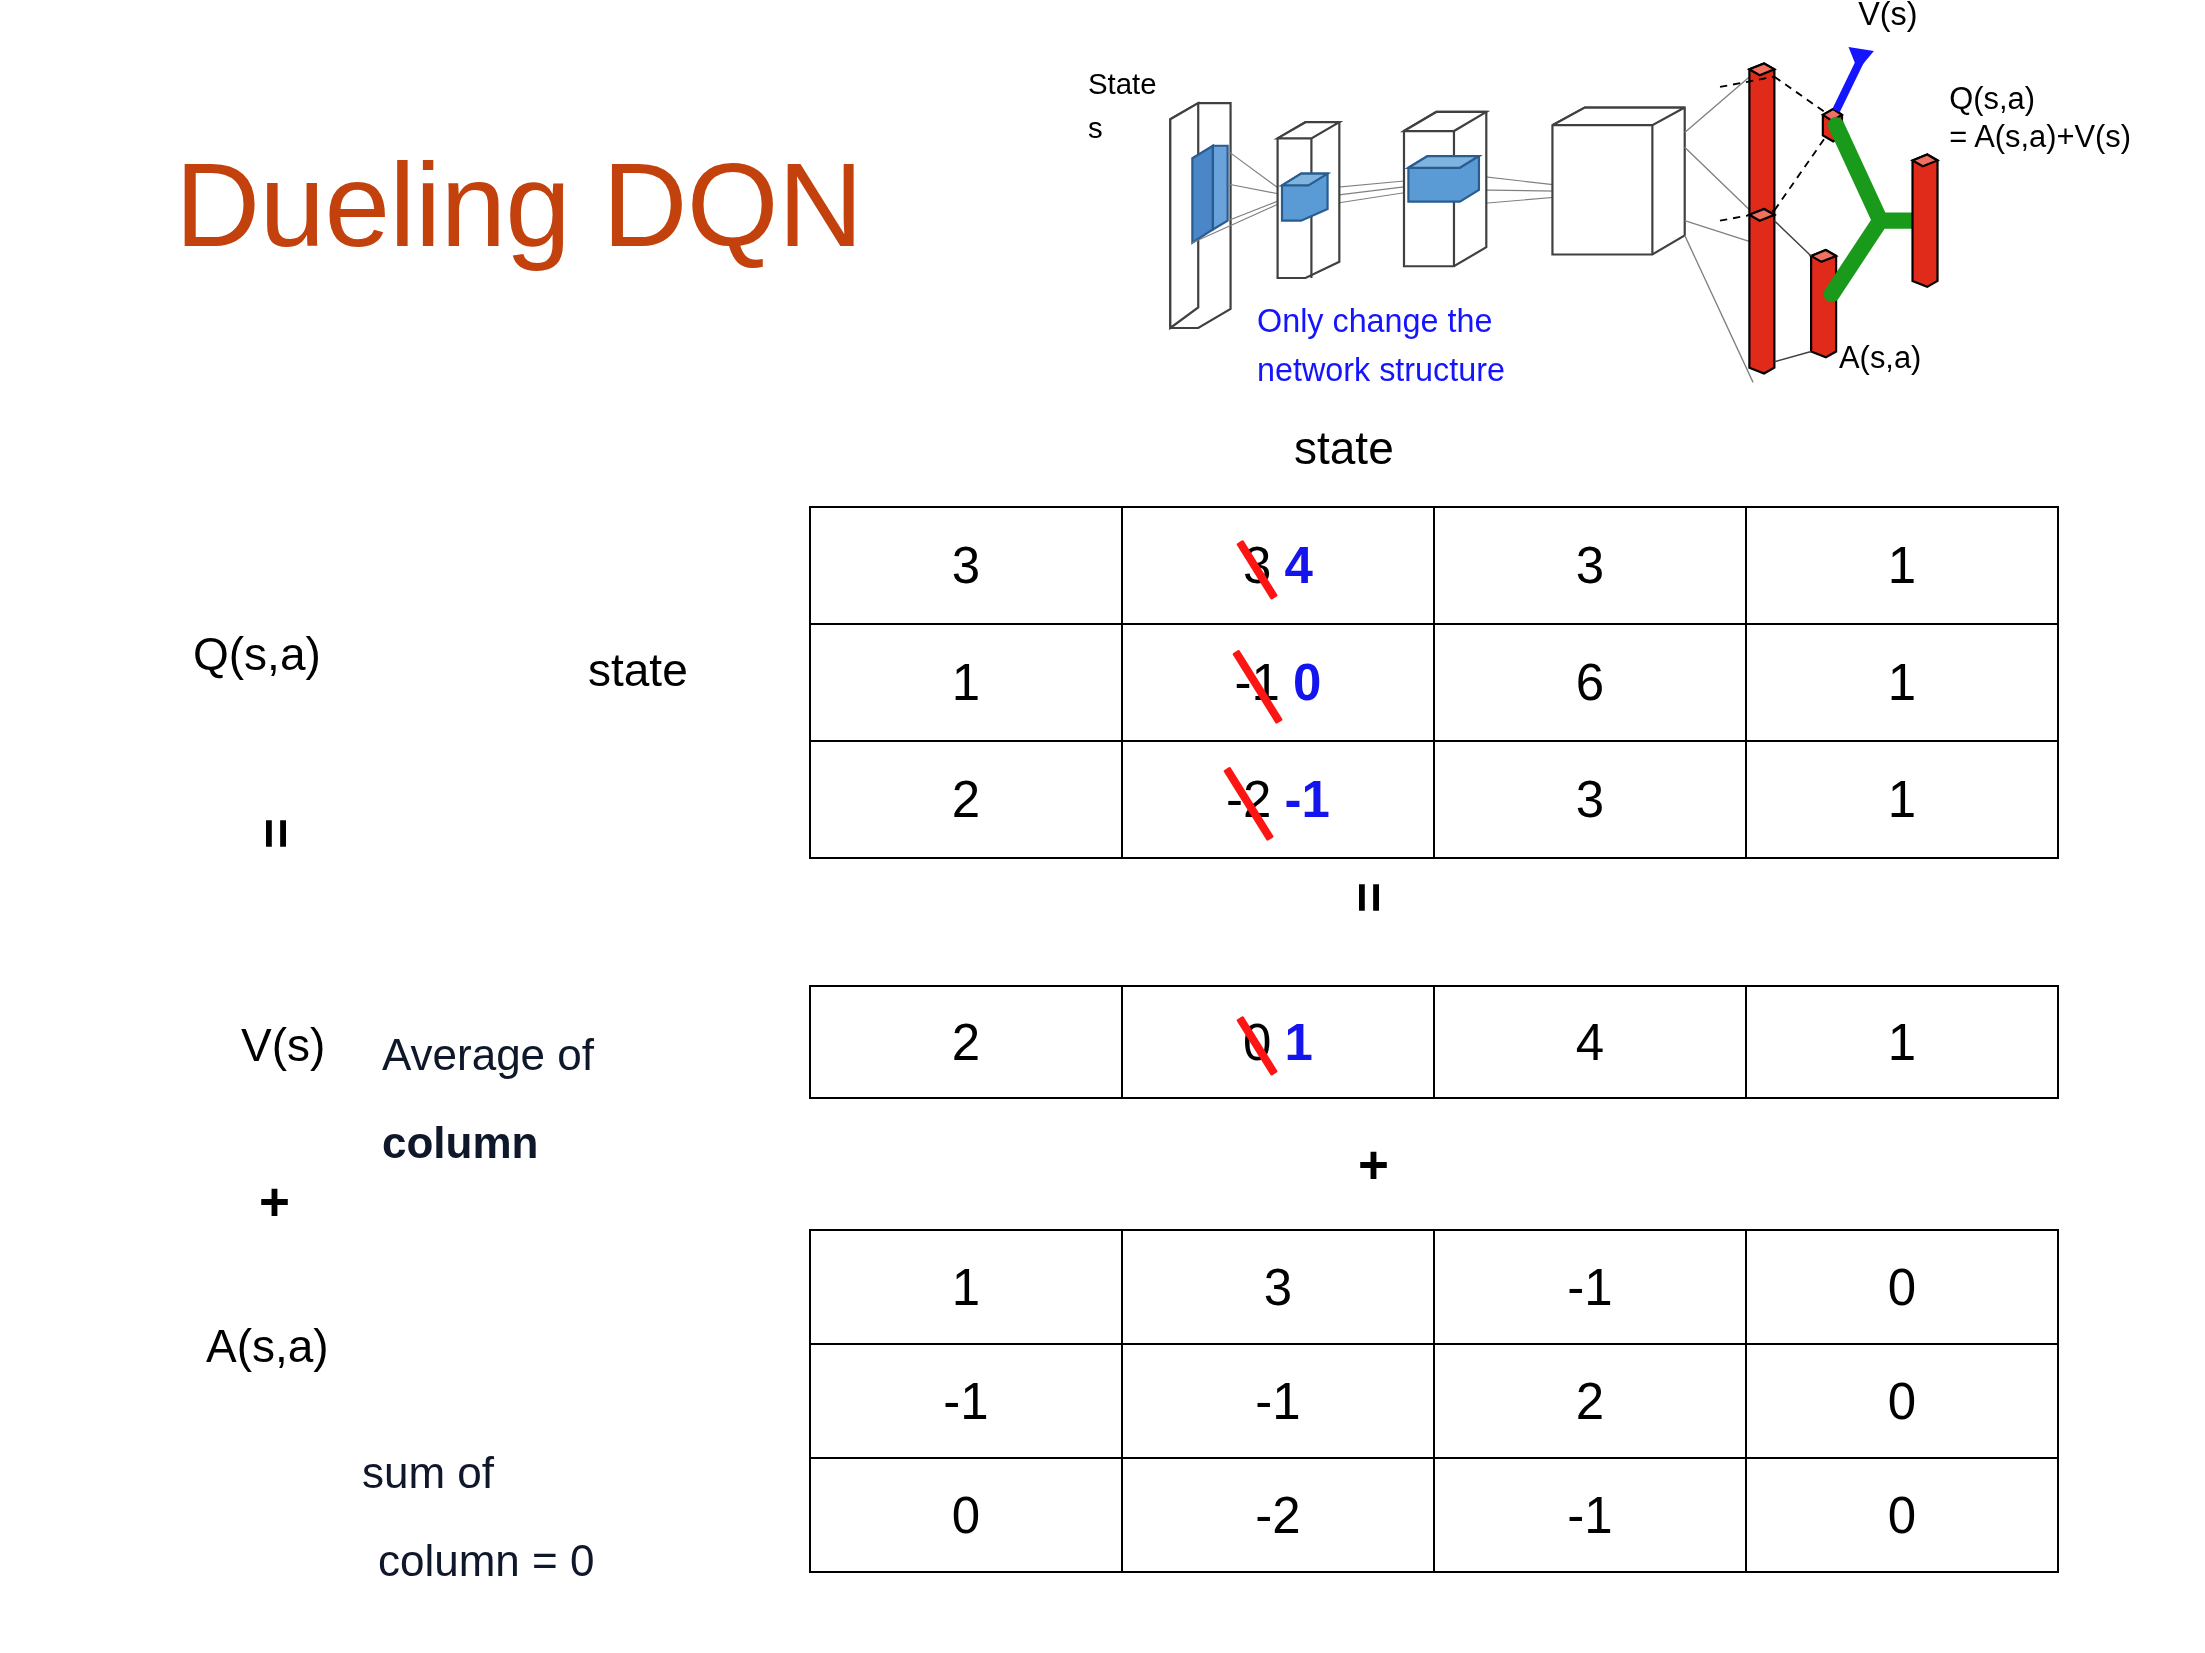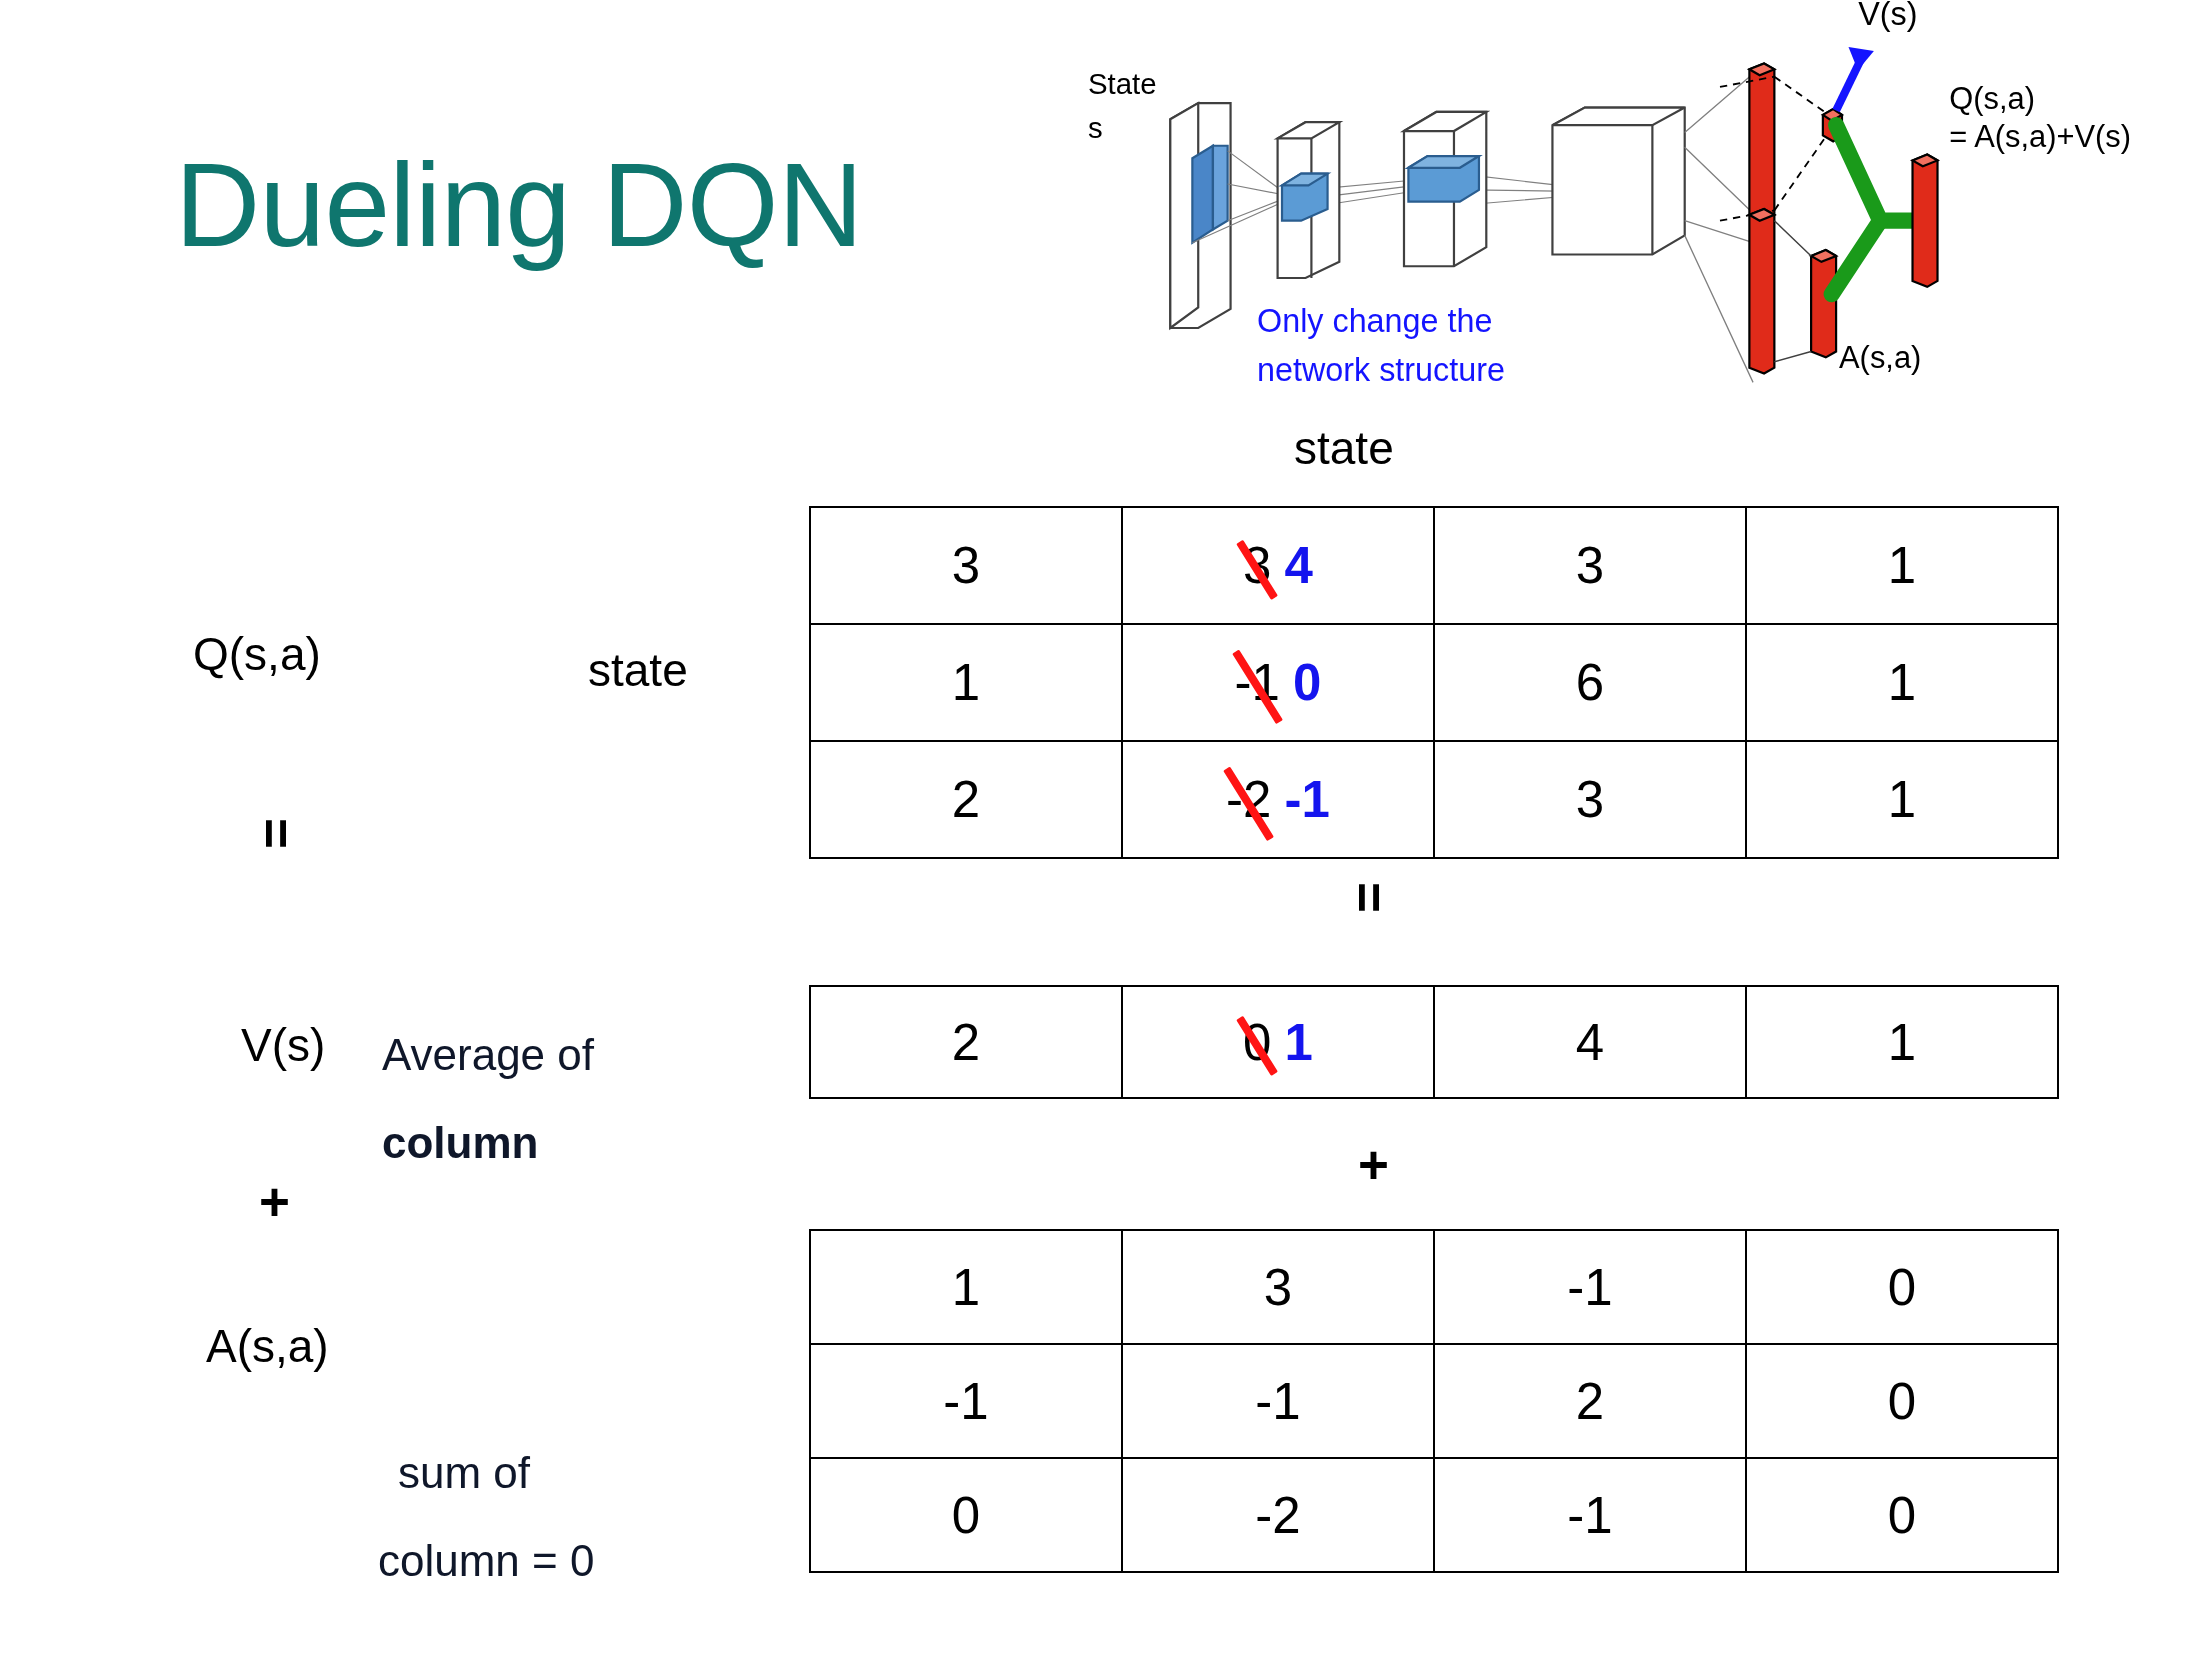--- a/index.html
+++ b/index.html
@@ -19,21 +19,21 @@
 
   
   #title {
     position: absolute;
     left: 175px;
     top: 146px;
     font-size: 118px;
     line-height: 1;
     font-weight: 400;
     letter-spacing: -0.7px;
-    color: #0f766e;
+    color: #c2410c;
     white-space: nowrap;
   }
 
   
   #net-diagram {
     position: absolute;
     left: 1088px;
     top: 0px;
     width: 1117px;
     height: 412px;
@@ -276,21 +276,21 @@
 
   <div class="side-label" style="left:241px; top:1022px;">V(s)</div>
 
   <div class="blue-note" style="left:382px; top:1029px;">Average of</div>
   <div class="blue-note" style="left:382px; top:1117px;font-weight:bold;">column</div>
 
   <div class="op-sign" style="left:259px; top:1175px;">+</div>
 
   <div class="side-label" style="left:206px; top:1323px;">A(s,a)</div>
 
-  <div class="blue-note" style="left:398px; top:1447px;">sum of</div>
+  <div class="blue-note" style="left:362px; top:1447px;">sum of</div>
   <div class="blue-note" style="left:378px; top:1535px;">column = 0</div>
 
   <div class="op-eq-rot" style="left:1354px; top:871px;">=</div>
   <div class="op-sign" style="left:1358px; top:1138px;">+</div>
 
   <table class="grid" id="q-table">
     <tbody>
       <tr>
         <td>3</td>
         <td class="edited-cell">

